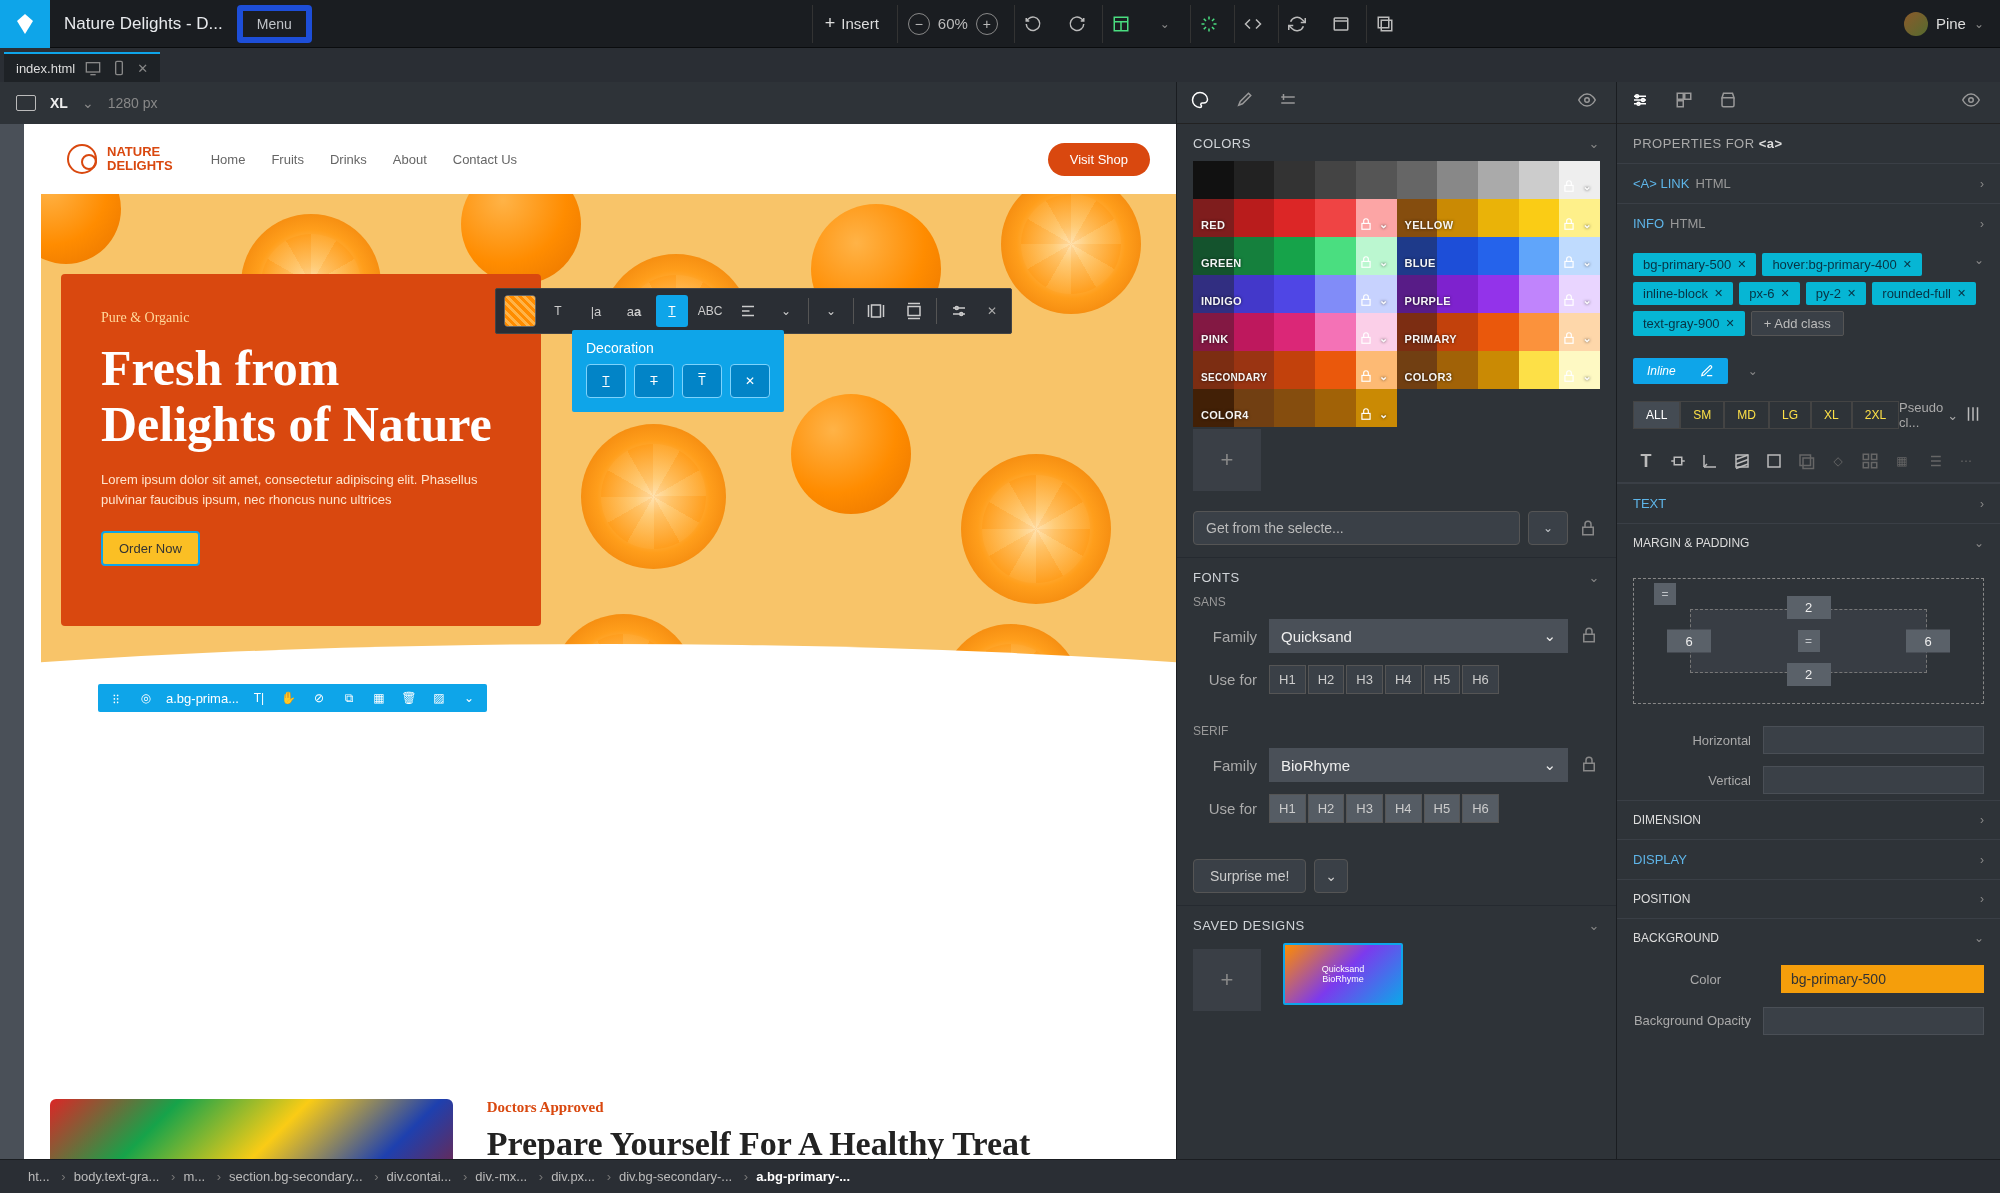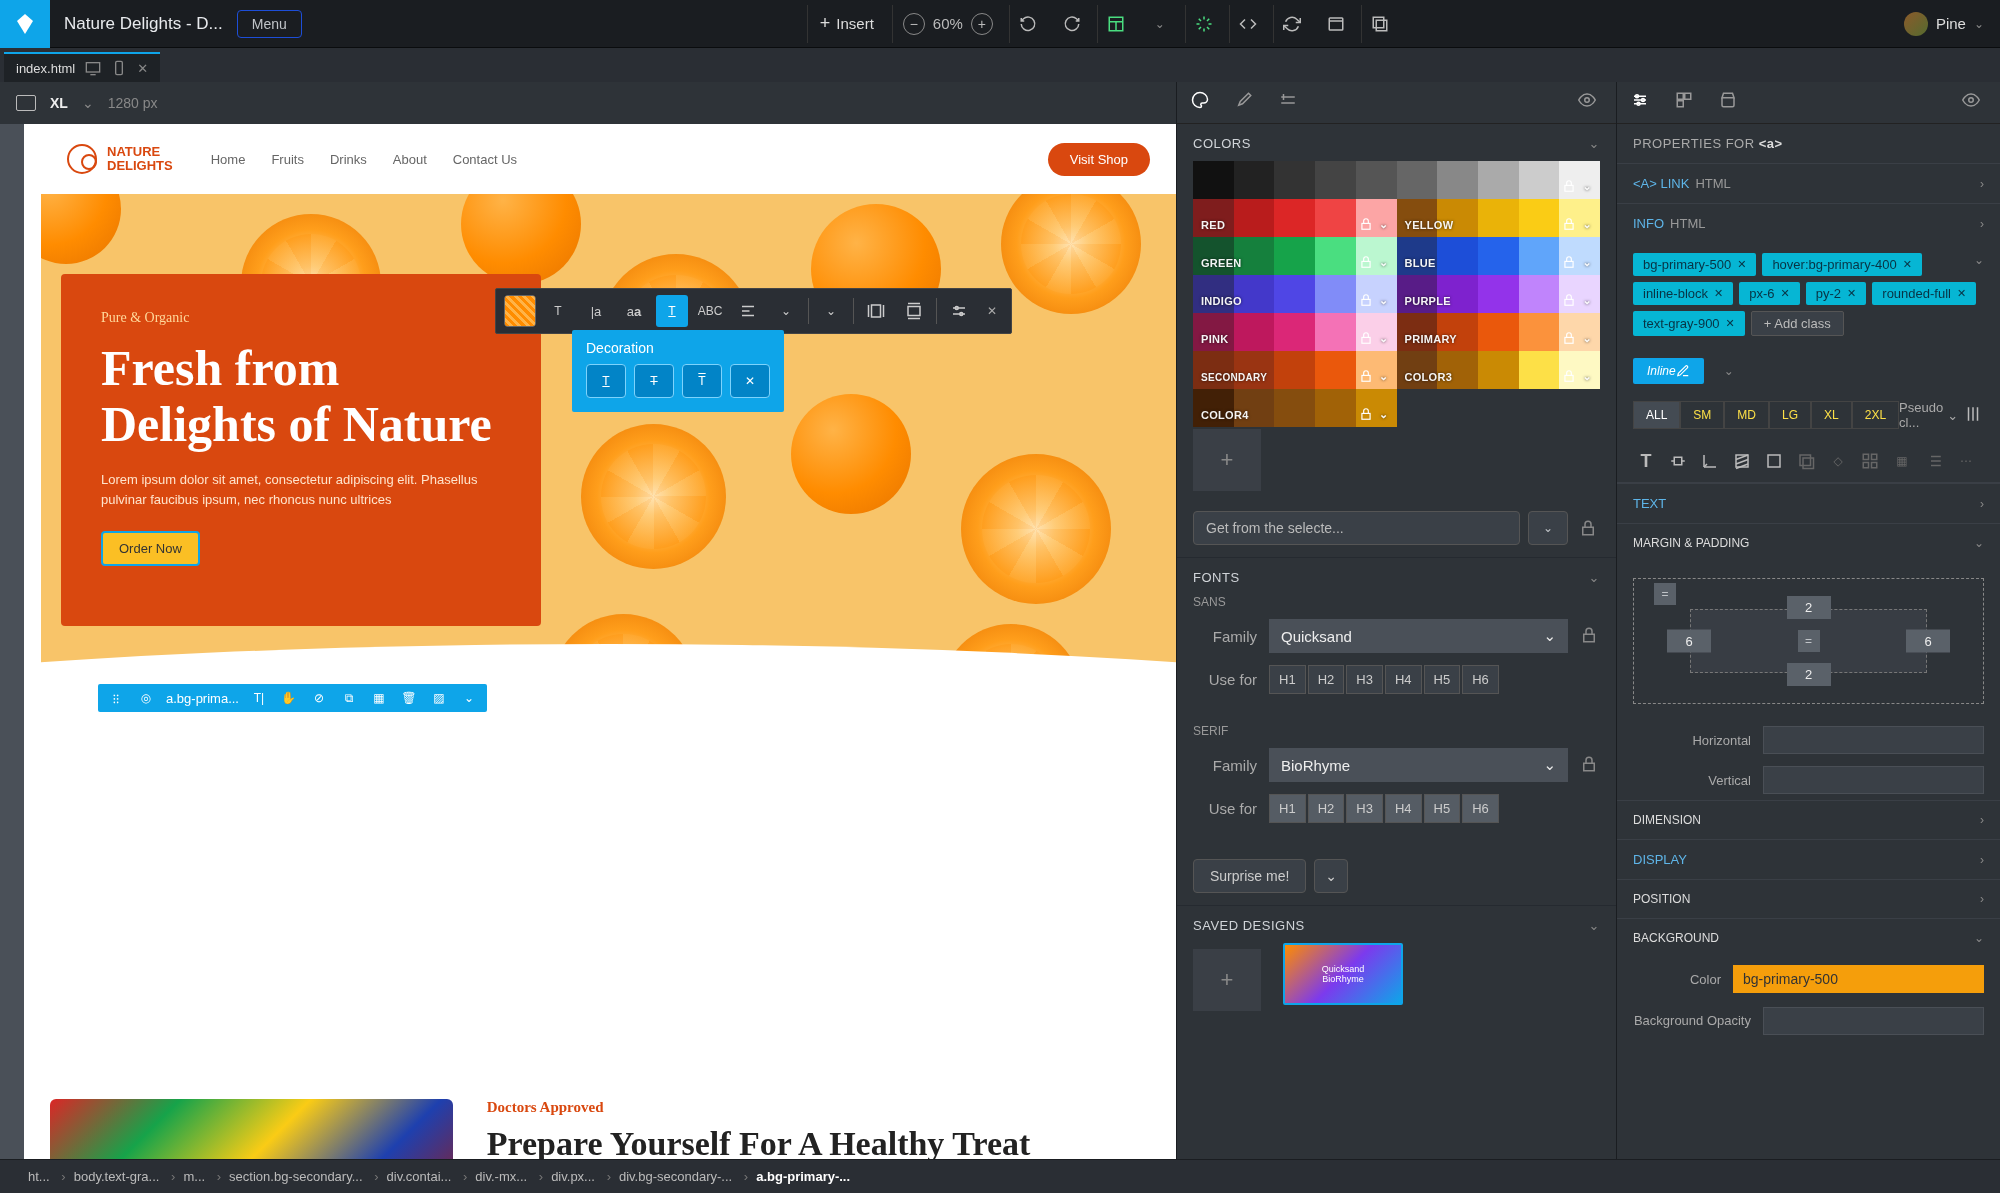--- a/index.html
+++ b/index.html
@@ -1,21 +1,21 @@
 <!DOCTYPE html>
 <html><head>
 <meta charset="utf-8">
 <style>
 *{margin:0;padding:0;box-sizing:border-box;font-family:-apple-system,BlinkMacSystemFont,"Segoe UI",sans-serif;}
 body{background:#1e2226;color:#c0c4c8;font-size:12px;overflow:hidden;width:2000px;height:1193px;}
 .topbar{height:48px;background:#1a1d21;display:flex;align-items:center;border-bottom:1px solid #0a0c0e;}
 .logo-btn{width:50px;height:48px;background:#0ea5e9;display:flex;align-items:center;justify-content:center;}
 .logo-btn svg{width:24px;height:24px;fill:#fff;}
 .title{color:#e8eaed;font-size:17px;margin-left:14px;margin-right:14px;}
-.menu-btn{border:1px solid #1d4ed8;padding:5px 14px;border-radius:4px;color:#c0c4c8;font-size:14px;}
+.menu-btn{border:6px solid #1d4ed8;padding:5px 14px;border-radius:4px;color:#c0c4c8;font-size:14px;}
 .top-center{margin-left:auto;display:flex;align-items:center;gap:6px;}
 .top-icon{width:38px;height:38px;display:flex;align-items:center;justify-content:center;color:#bbb;border-left:1px solid #333;}
 .top-icon.noborder{border:none;}
 .insert-btn{display:flex;align-items:center;gap:6px;color:#ddd;font-size:15px;padding:0 12px;border-left:1px solid #333;height:38px;}
 .zoom{display:flex;align-items:center;gap:8px;padding:0 10px;border-left:1px solid #333;height:38px;color:#bbb;font-size:15px;}
 .zoom-btn{width:22px;height:22px;border:1.5px solid #888;border-radius:50%;display:flex;align-items:center;justify-content:center;font-size:14px;}
 .top-right{margin-left:auto;display:flex;align-items:center;gap:8px;padding-right:16px;}
 .avatar{width:24px;height:24px;border-radius:50%;background:linear-gradient(135deg,#8b5a2b,#556b2f);}
 .user-name{color:#ddd;font-size:15px;}
 .chev{color:#888;}
@@ -109,39 +109,39 @@
 .right-tabs{height:42px;display:flex;align-items:center;padding:0 14px;gap:20px;border-bottom:1px solid #222;}
 .props-hdr{padding:12px 16px;color:#aaa;font-size:13px;letter-spacing:.5px;}
 .props-hdr b{color:#ddd;}
 .prop-row{display:flex;justify-content:space-between;align-items:center;padding:12px 16px;border-top:1px solid #3a3f46;}
 .prop-row .blue{color:#5eb5e8;font-size:13px;}
 .prop-row .grey{color:#999;font-size:13px;margin-left:6px;}
 .classes{padding:10px 16px;display:flex;flex-wrap:wrap;gap:6px;}
 .class-tag{background:#06b6d4;color:#083344;padding:4px 10px;border-radius:2px;font-size:13px;display:flex;align-items:center;gap:6px;}
 .class-tag .x{font-size:11px;}
 .add-class{background:#3a4047;border:1px solid #555;padding:4px 12px;color:#bbb;font-size:13px;border-radius:2px;}
-.inline-btn{background:#0ea5e9;color:#fff;padding:6px 14px;margin:12px 16px;display:inline-flex;align-items:center;gap:0;font-style:italic;border-radius:2px;text-align:center;}
+.inline-btn{background:#0ea5e9;color:#fff;padding:6px 14px;margin:12px 16px;display:inline-flex;align-items:center;gap:24px;font-style:italic;border-radius:2px;text-align:center;}
 .bp-row{display:flex;align-items:center;padding:4px 16px 10px;gap:0;}
 .bp-btn{padding:6px 12px;color:#fde047;font-size:12px;border:1px solid #444;}
 .bp-btn.active{background:#444b53;color:#fff;}
 .pseudo{margin-left:auto;color:#aaa;font-size:13px;display:flex;align-items:center;gap:4px;}
 .icon-row{display:flex;gap:6px;padding:8px 16px;border-bottom:1px solid #3a3f46;}
 .ir-ic{width:26px;height:26px;display:flex;align-items:center;justify-content:center;color:#bbb;}
 
 .mp-box{padding:16px;position:relative;}
 .mp-outer{border:1.5px dashed #888;padding:30px 56px;position:relative;}
 .mp-inner{border:1.5px dashed #777;padding:24px 40px;position:relative;background:#383d44;}
 .mp-core{width:14px;height:14px;background:#aaa;margin:0 auto;}
 .mp-val{position:absolute;background:#5a6169;color:#eee;padding:4px 14px;font-size:13px;min-width:44px;text-align:center;}
 .mp-link{width:22px;height:22px;background:#5a6169;display:flex;align-items:center;justify-content:center;}
 .hv-row{display:flex;align-items:center;padding:6px 16px;}
 .hv-label{width:130px;text-align:right;color:#aaa;font-size:13px;padding-right:12px;}
 .hv-input{flex:1;background:#3a4047;border:1px solid #4a4f56;height:28px;}
 
-.bg-color-row{display:flex;align-items:center;padding:8px 16px;}
+.bg-color-row{display:flex;align-items:center;padding:8px 16px;gap:48px;}
 .bg-label{width:100px;text-align:right;color:#aaa;font-size:13px;padding-right:12px;}
 .bg-val{flex:1;background:#f59e0b;color:#333;padding:6px 10px;font-size:14px;}
 
 
 .breadcrumb{height:34px;background:#2a2e34;display:flex;align-items:center;padding:0 16px;font-size:13px;color:#bbb;border-top:1px solid #1a1d21;}
 .bc-item{padding:4px 12px;position:relative;}
 .bc-item::after{content:"›";position:absolute;right:-4px;color:#777;}
 .bc-item.active{color:#fff;font-weight:600;}
 .bc-item.active::after{content:"";}
 

